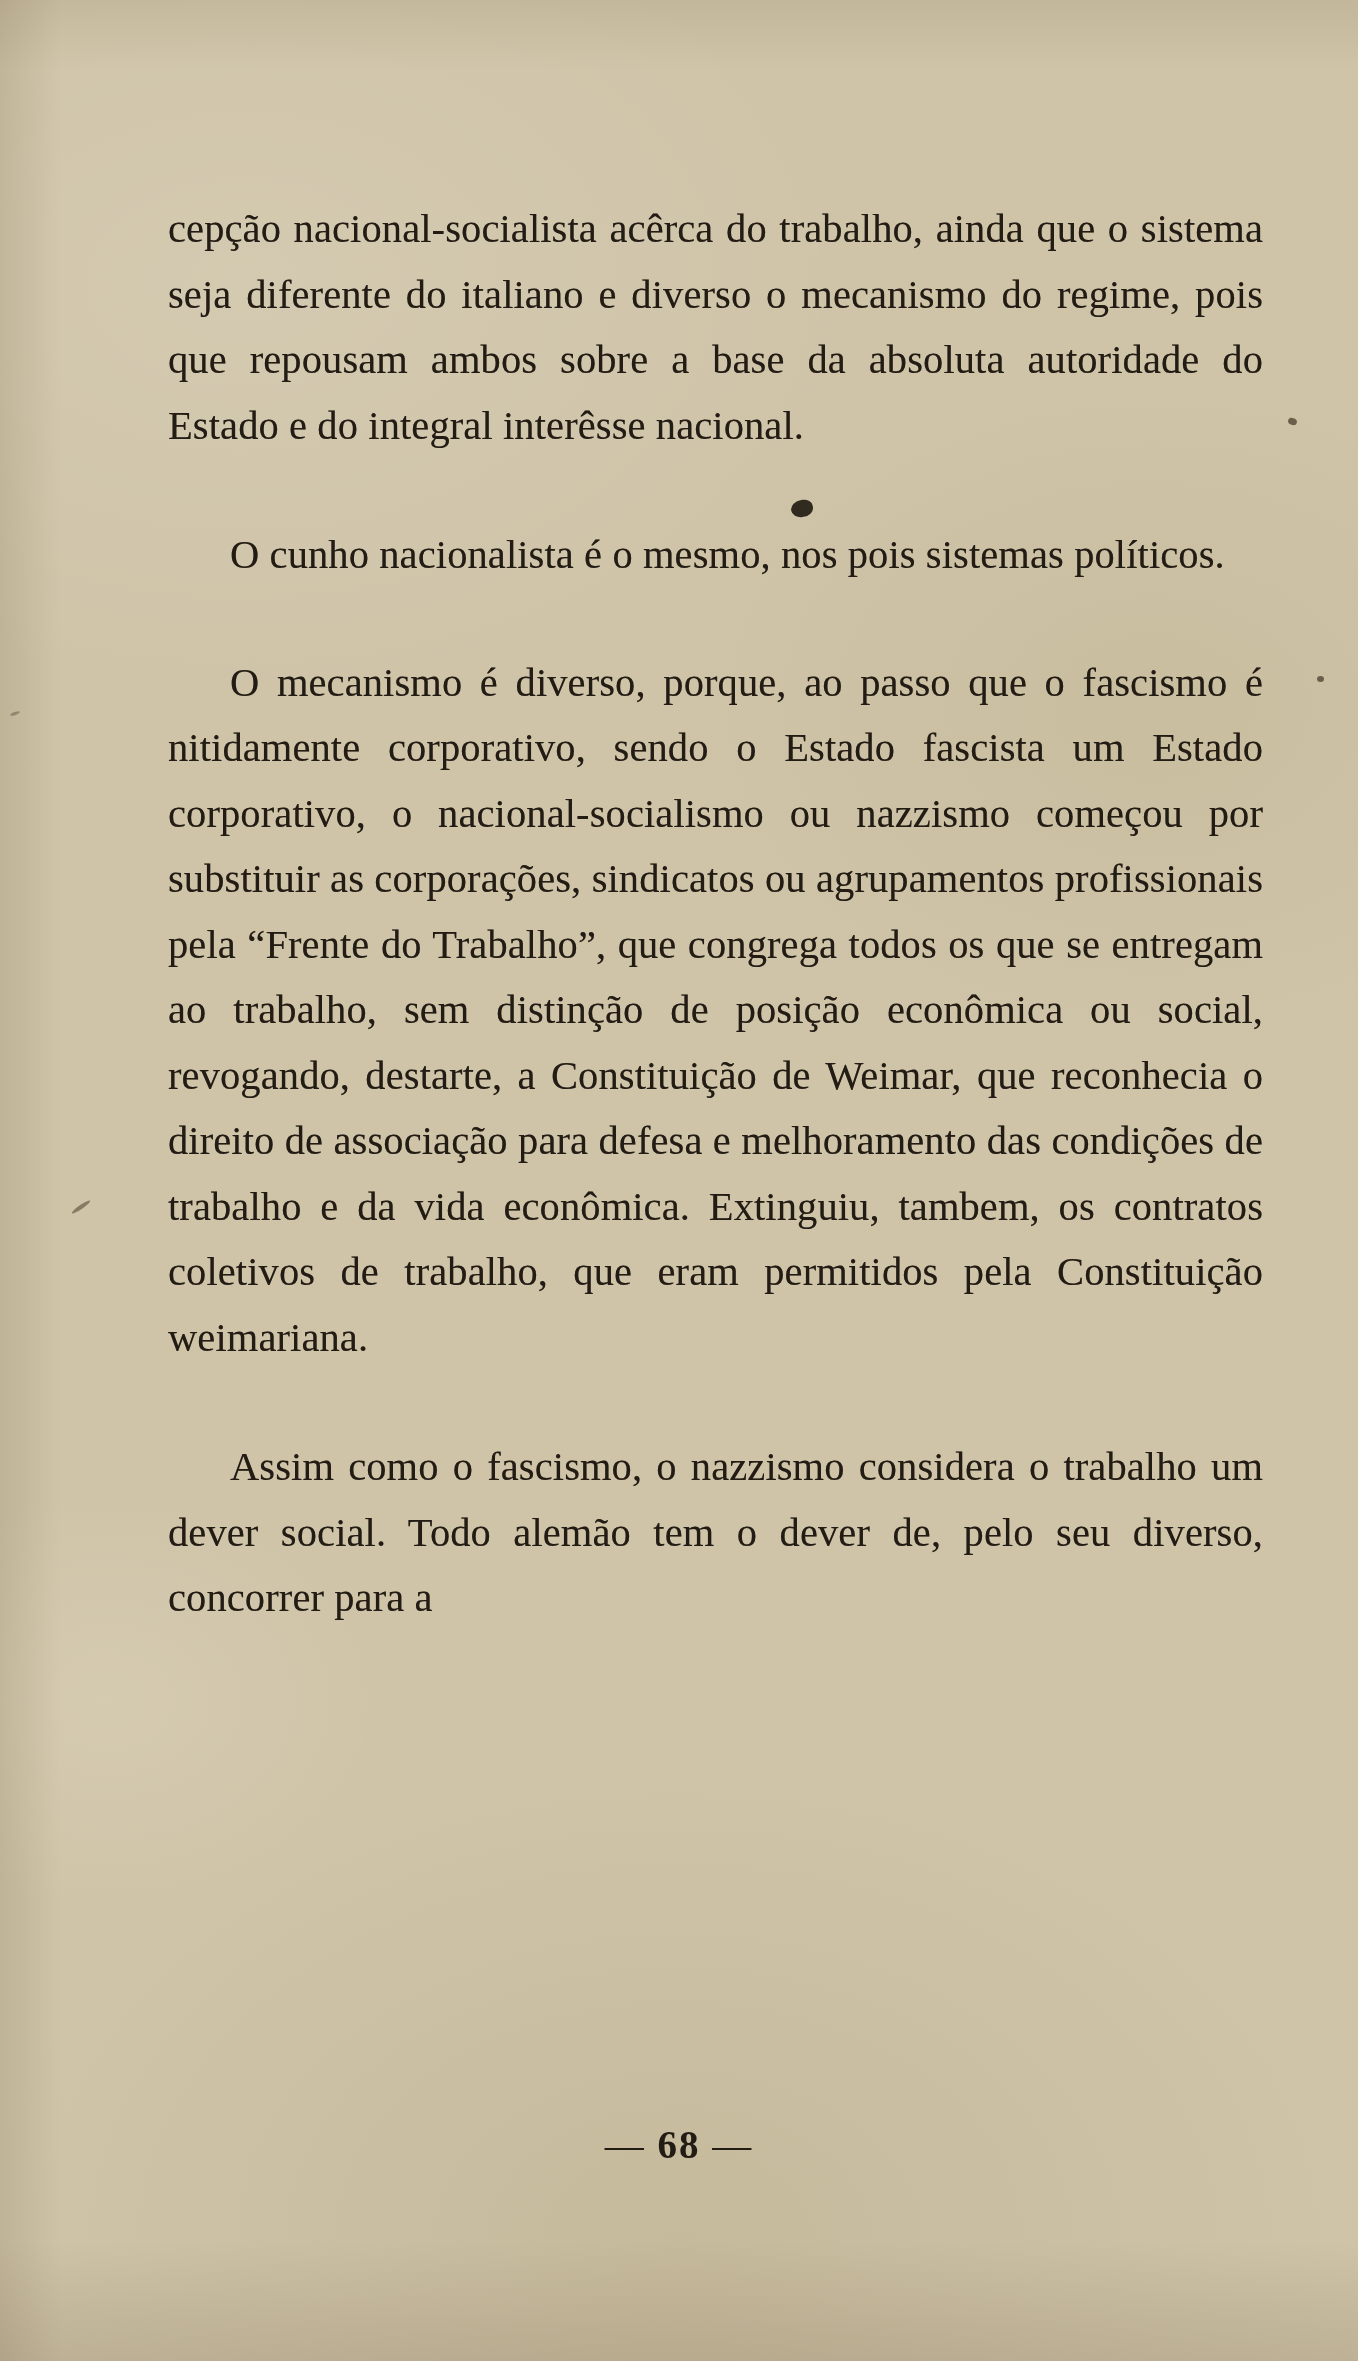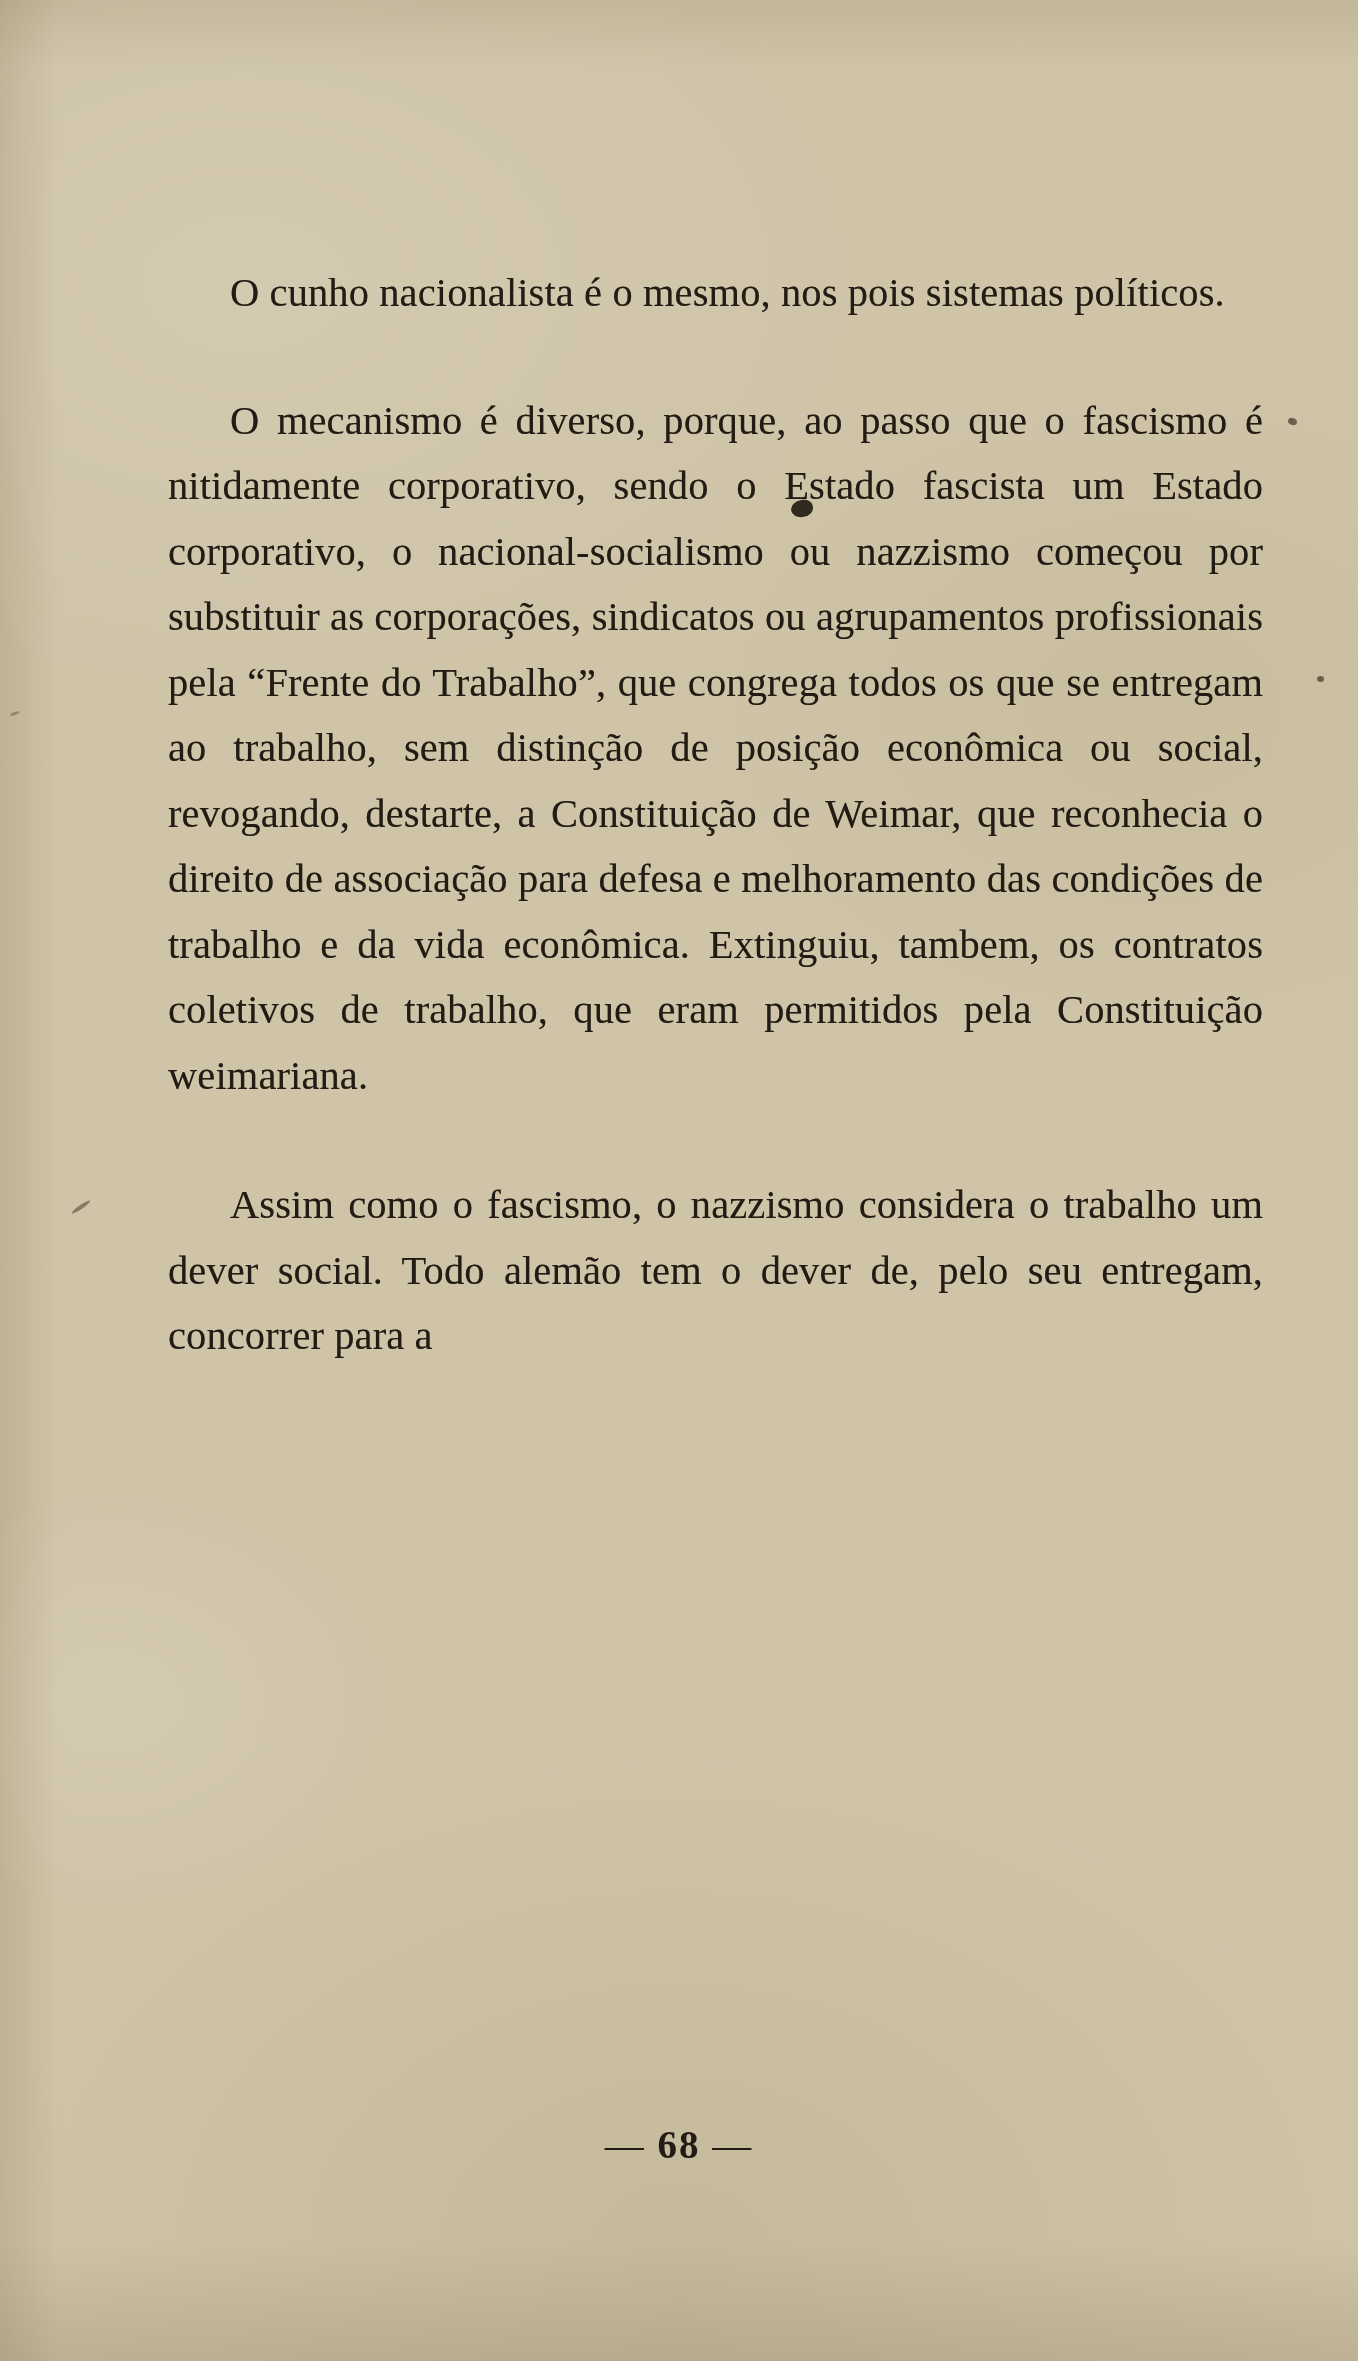--- a/index.html
+++ b/index.html
@@ -111,23 +111,24 @@
 </head>
 <body>
 
 <div class="page">
   <div class="paper-grain"></div>
   <div class="edge-shade-left"></div>
   <div class="edge-shade-top"></div>
   <div class="edge-shade-bottom"></div>
 
   <div class="textblock">
+    <p class="para">cepção nacional-socialista acêrca do trabalho, ainda que o sistema seja diferente do italiano e diverso o mecanismo do regime, pois que repousam ambos sobre a base da absoluta autoridade do Estado e do integral interêsse nacional.</p>
     <p class="para indent gap-1">O cunho nacionalista é o mesmo, nos pois sistemas políticos.</p>
     <p class="para indent gap-2">O mecanismo é diverso, porque, ao passo que o fascismo é nitidamente corporativo, sendo o Estado fascista um Estado corporativo, o nacional-socialismo ou nazzismo começou por substituir as corporações, sindicatos ou agrupamentos profissionais pela “Frente do Trabalho”, que congrega todos os que se entregam ao trabalho, sem distinção de posição econômica ou social, revogando, destarte, a Constituição de Weimar, que reconhecia o direito de associação para defesa e melhoramento das condições de trabalho e da vida econômica. Extinguiu, tambem, os contratos coletivos de trabalho, que eram permitidos pela Constituição weimariana.</p>
-    <p class="para indent gap-3">Assim como o fascismo, o nazzismo considera o trabalho um dever social. Todo alemão tem o dever de, pelo seu entregam, concorrer para a</p>
+    <p class="para indent gap-3">Assim como o fascismo, o nazzismo considera o trabalho um dever social. Todo alemão tem o dever de, pelo seu diverso, concorrer para a</p>
   </div>
 
   <div class="folio">
     <span>—</span>
     <span class="num">68</span>
     <span>—</span>
   </div>
 
   <div class="blot"></div>
   <div class="speck s1"></div>

